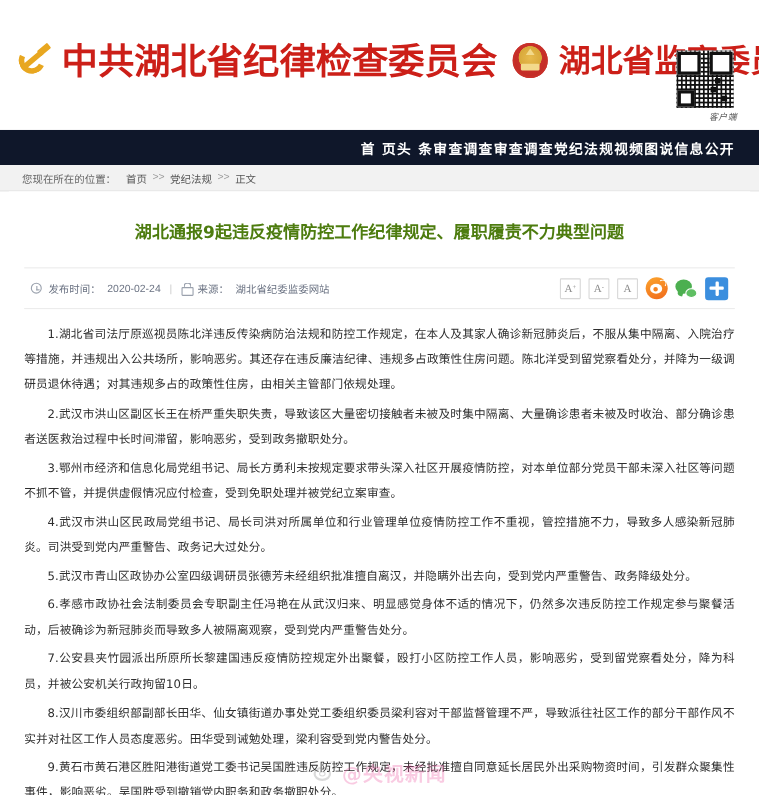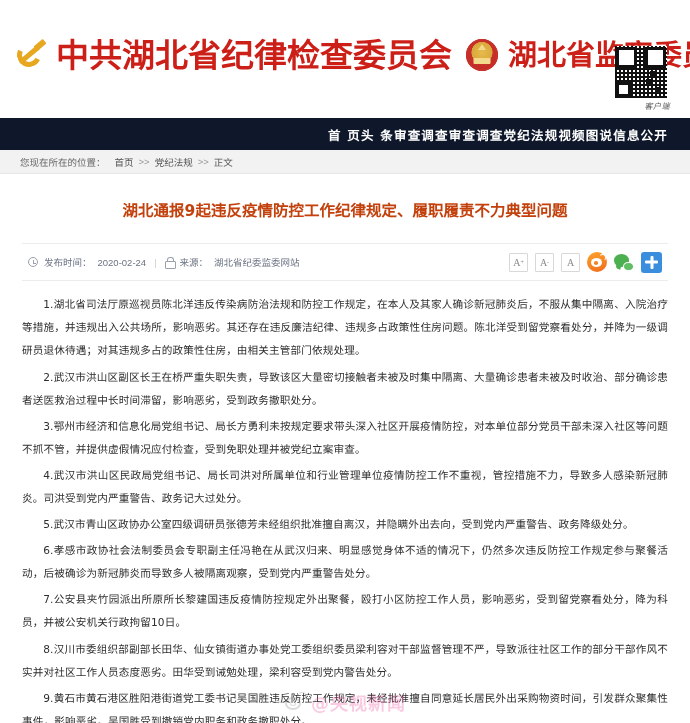--- a/index.html
+++ b/index.html
@@ -226,21 +226,21 @@
     background: #ffffff;
     margin: 0 8px;
     padding: 0 14px;
     min-height: 560px;
   }
 
   .article-title {
     text-align: center;
     font-size: 15.5px;
     font-weight: 700;
-    color: #c2410c;
+    color: #4d7c0f;
     line-height: 1.5;
     padding: 26px 30px 20px 30px;
     font-family: "DejaVu Sans", "Liberation Sans", sans-serif;
   }
 
   .meta-bar {
     border-top: 1px solid #ececec;
     border-bottom: 1px solid #ececec;
     height: 38px;
     display: flex;

